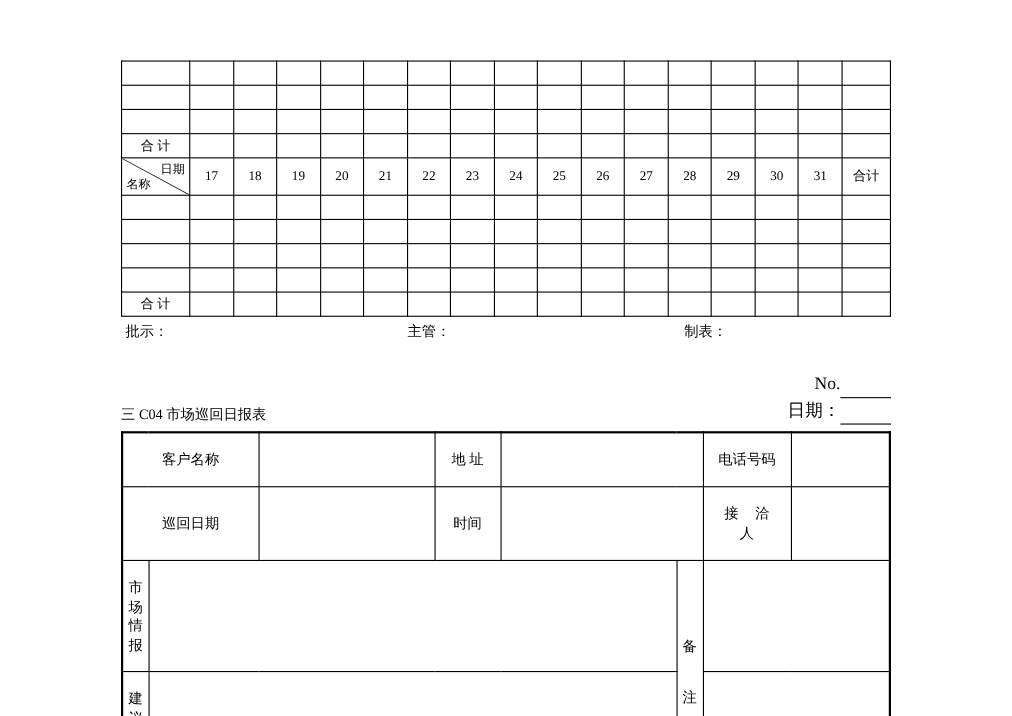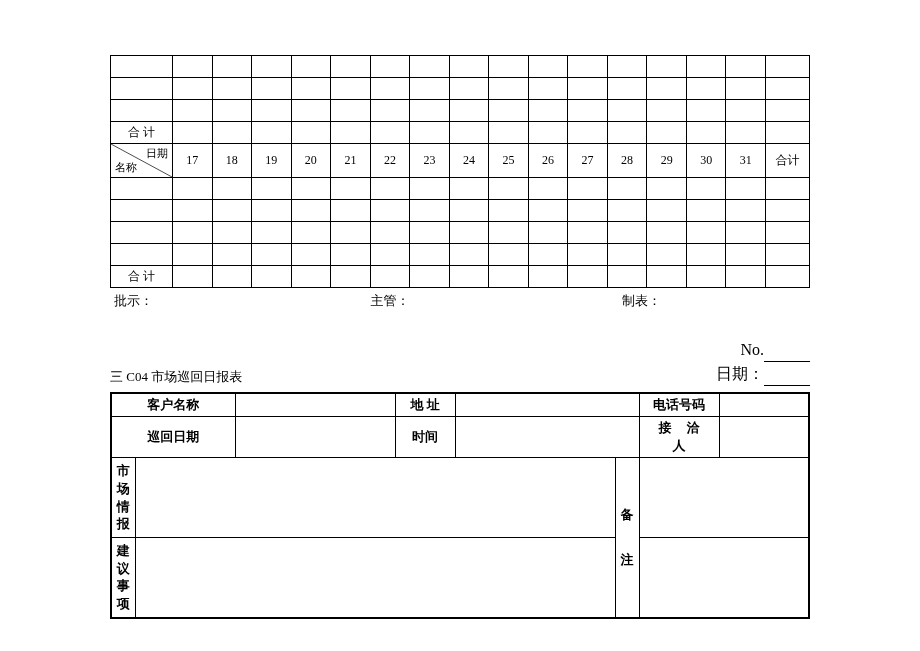--- a/index.html
+++ b/index.html
@@ -76,23 +76,23 @@
     height: 14px;
     vertical-align: bottom;
   }
   .t2 {
     margin-top: 6px;
     border: 2px solid #000;
   }
   .t2 td, .t2 th {
     border: 1px solid #000;
     text-align: center;
-    font-weight: bold;
+    font-weight: normal;
     font-size: 13px;
-    padding: 2px 0;
+    padding: 15px 0;
   }
   .t2 .row1 td { height: 20px; }
   .t2 .vcol {
     width: 22px;
   }
   .t2 .vcol span {
     display: block;
     line-height: 1.35;
   }
   .t2 .big { height: 80px; }

